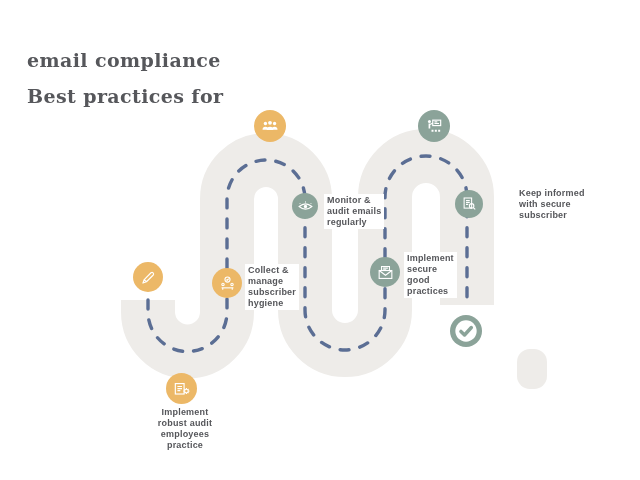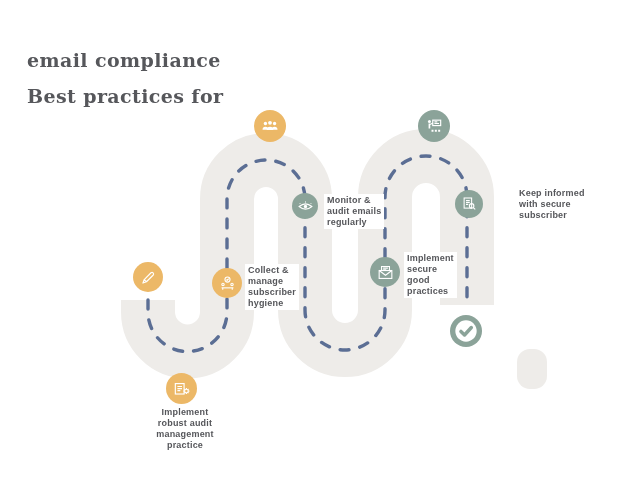--- a/index.html
+++ b/index.html
@@ -160,21 +160,21 @@
         <path d="M9 6.5 h6 M9 8.5 h4"></path>
         <rect x="4" y="9.5" width="16" height="10"></rect>
         <path d="M4 9.5 L12 15.5 L20 9.5"></path>
       </g>
     </svg>
   </div>
 
   <div class="label centered" style="left:185px;top:407px">
     <span class="line">Implement</span>
     <span class="line">robust audit</span>
-    <span class="line">management</span>
+    <span class="line">employees</span>
     <span class="line">practice</span>
   </div>
   <div class="marker orange" style="left:166px;top:373px;width:31px;height:31px">
     <svg width="20" height="20" viewBox="0 0 24 24">
       <g stroke="#ffffff" stroke-width="1.4" fill="none">
         <rect x="4" y="5.5" width="10.5" height="12.5"></rect>
         <path d="M6.5 9 h5.5 M6.5 11.5 h5.5 M6.5 14 h3.5"></path>
         <circle cx="17.3" cy="14.5" r="2.2"></circle>
         <path d="M17.3 10.9 v1.4 M17.3 16.7 v1.4 M13.7 14.5 h1.4 M19.5 14.5 h1.4 M14.8 12 l1 1 M19.8 17 l-1 -1 M14.8 17 l1 -1 M19.8 12 l-1 1"></path>
       </g>

